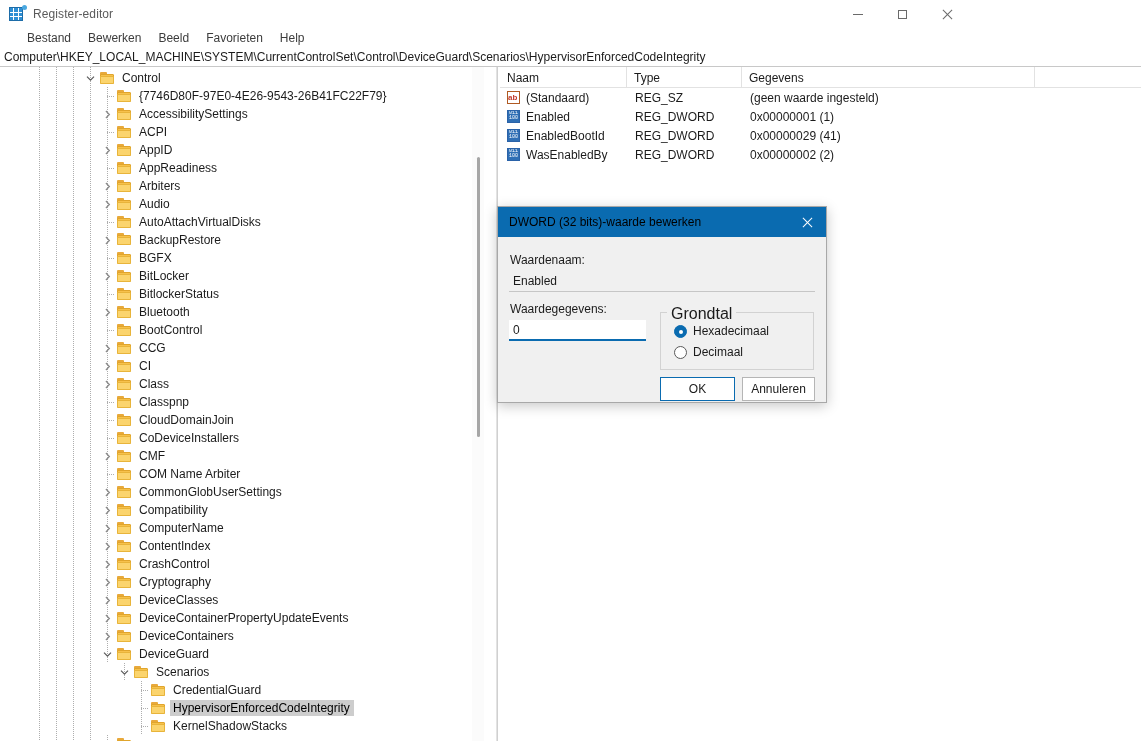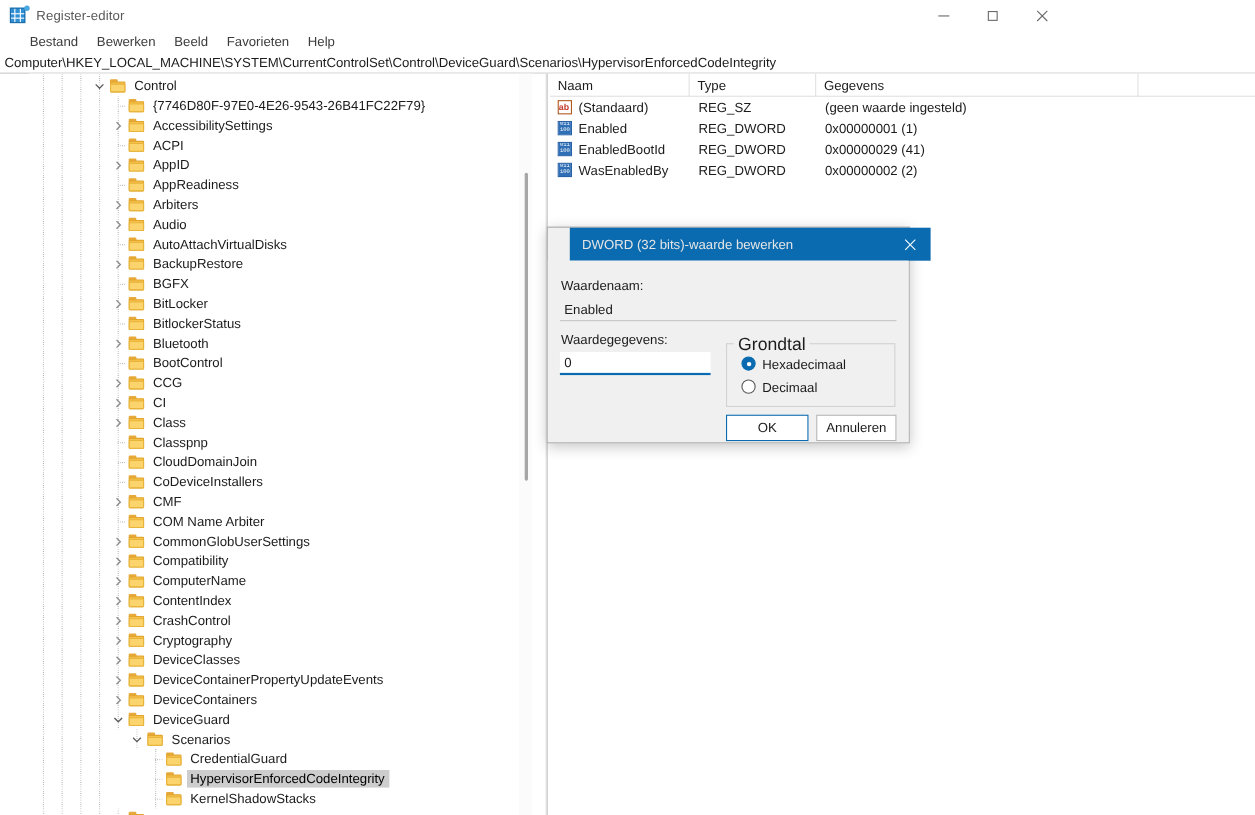--- a/index.html
+++ b/index.html
@@ -220,23 +220,22 @@
     position: absolute; left: 497px; top: 206px; width: 330px; height: 197px;
     background: #f0f0f0;
     border: 1px solid #a8a8a8;
     box-shadow: 0 3px 12px rgba(0,0,0,0.22);
     z-index: 50;
   }
   #dlg-title {
     position: absolute; left: 0; top: 0; width: 328px; height: 30px;
     background: #0a6bb0;
     display: flex; align-items: center;
-    color: #e5e5e5; font-size: 12px;
+    color: #000000; font-size: 12px;
     padding-left: 11px;
-    margin-left: 20px;
   }
   #dlg-close {
     margin-left: auto; width: 38px; height: 30px;
     display: flex; align-items: center; justify-content: center;
   }
   #dlg-close .x { position: relative; width: 11px; height: 11px; }
   #dlg-close .x::before, #dlg-close .x::after {
     content: ""; position: absolute; left: -1px; top: 5px; width: 13px; height: 1px;
     background: #ffffff;
   }
@@ -267,21 +266,21 @@
   #grp-base {
     position: absolute; left: 162px; top: 75px; width: 154px; height: 58px;
     border: 1px solid #d2d2d2;
   }
   #grp-base-legend {
     position: absolute; left: 169px; top: 68px;
     background: #f0f0f0; padding: 0 4px;
     font-size: 16px; color: #1b1b1b;
   }
   .radio-row {
-    position: absolute; display: flex; align-items: flex-start;
+    position: absolute; display: flex; align-items: flex-end;
     font-size: 12px; color: #1b1b1b;
   }
   #radio-hex { left: 176px; top: 87px; }
   #radio-dec { left: 176px; top: 108px; }
   .radio-mark {
     width: 13px; height: 13px; border-radius: 50%;
     border: 1px solid #5a5a5a; background: #ffffff;
     margin-right: 6px; position: relative; flex: 0 0 auto;
   }
   .radio-mark.on { border-color: #0a6bb0; background: #0a6bb0; }

